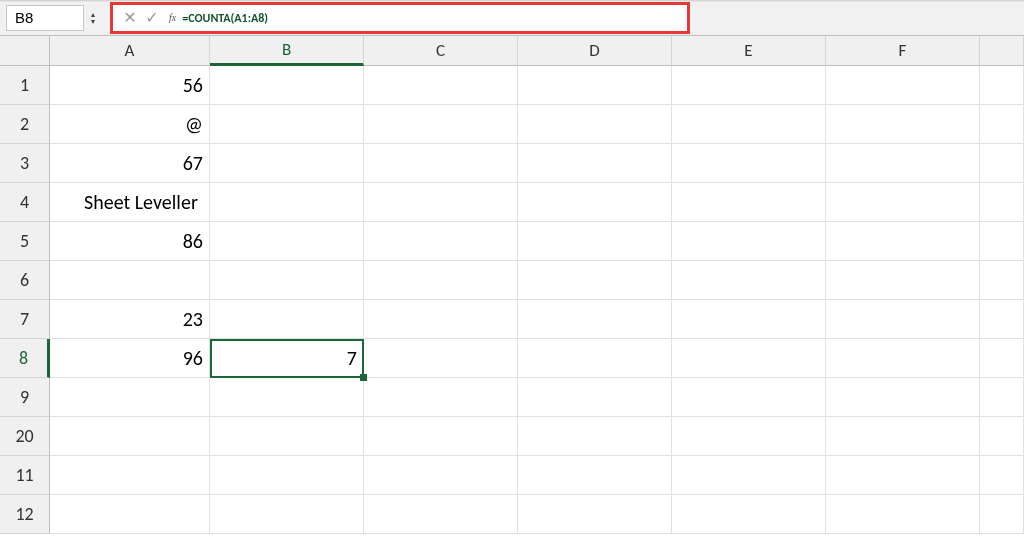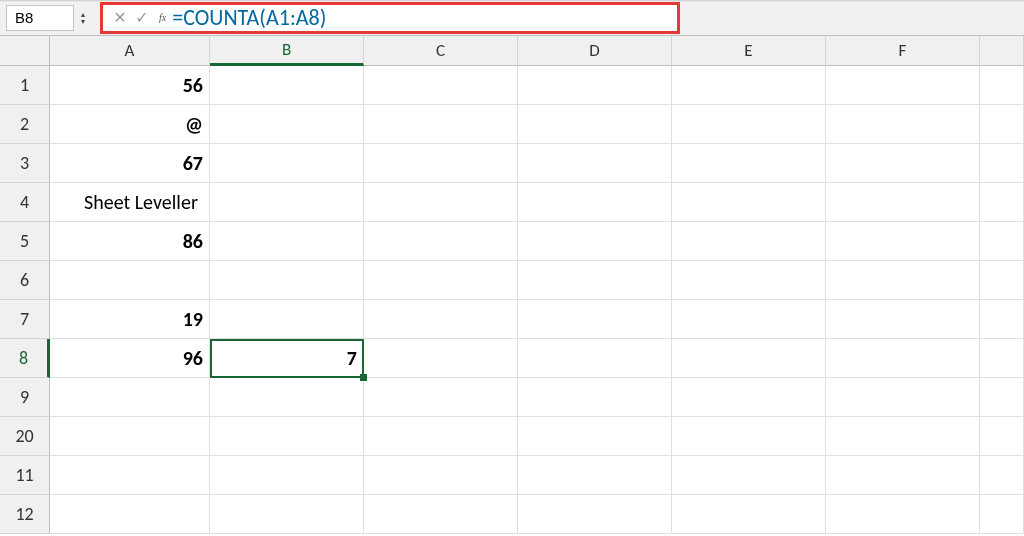--- a/index.html
+++ b/index.html
@@ -7,21 +7,21 @@
 
   .formula-bar {
     height: 36px;
     display: flex;
     align-items: center;
     background: #f1f1f1;
     border-bottom: 1px solid #bfbfbf;
     position: relative;
   }
   .name-box {
-    width: 68px;
+    width: 78px;
     height: 26px;
     margin-left: 6px;
     background: #fff;
     border: 1px solid #c6c6c6;
     display: flex;
     align-items: center;
     padding: 0 8px;
     font-size: 15px;
     font-family: Arial, sans-serif;
     color: #000;
@@ -59,25 +59,26 @@
   .fx-label {
     font-style: italic;
     font-family: 'Times New Roman', serif;
     font-size: 10px;
     color: #555;
     padding: 0 6px;
   }
   .formula-input {
     border: none;
     outline: none;
-    font-size: 22px;
+    font-size: 12px;
     font-family: Calibri, Arial, sans-serif;
-    color: #0369a1;
+    color: #14532d;
     flex: 1;
     background: transparent;
+    font-weight: bold;
   }
 
   .sheet {
     display: grid;
     grid-template-columns: 50px 160px 154px 154px 154px 154px 154px 44px;
     position: relative;
   }
   .hdr {
     background: #f0f0f0;
     border-right: 1px solid #d4d4d4;
@@ -118,21 +119,21 @@
   .cell {
     border-right: 1px solid #e0e0e0;
     border-bottom: 1px solid #e0e0e0;
     height: 39px;
     display: flex;
     align-items: center;
     font-size: 20px;
     color: #000;
     padding: 0 6px;
   }
-  .txt-r { justify-content: flex-end; font-weight: bold; }
+  .txt-r { justify-content: flex-end; }
   .txt-l { justify-content: flex-start; padding-left: 34px; }
   .selected {
     position: absolute;
     border: 2px solid #1a6637;
     pointer-events: none;
     left: 210px;
     top: 303px;
     width: 154px;
     height: 39px;
   }
@@ -229,21 +230,21 @@
   <div class="rowhdr">6</div>
   <div class="cell"></div>
   <div class="cell"></div>
   <div class="cell"></div>
   <div class="cell"></div>
   <div class="cell"></div>
   <div class="cell"></div>
   <div class="cell"></div>
 
   <div class="rowhdr">7</div>
-  <div class="cell txt-r">19</div>
+  <div class="cell txt-r">23</div>
   <div class="cell"></div>
   <div class="cell"></div>
   <div class="cell"></div>
   <div class="cell"></div>
   <div class="cell"></div>
   <div class="cell"></div>
 
   <div class="rowhdr rowhdr-8">8</div>
   <div class="cell txt-r">96</div>
   <div class="cell txt-r">7</div>

